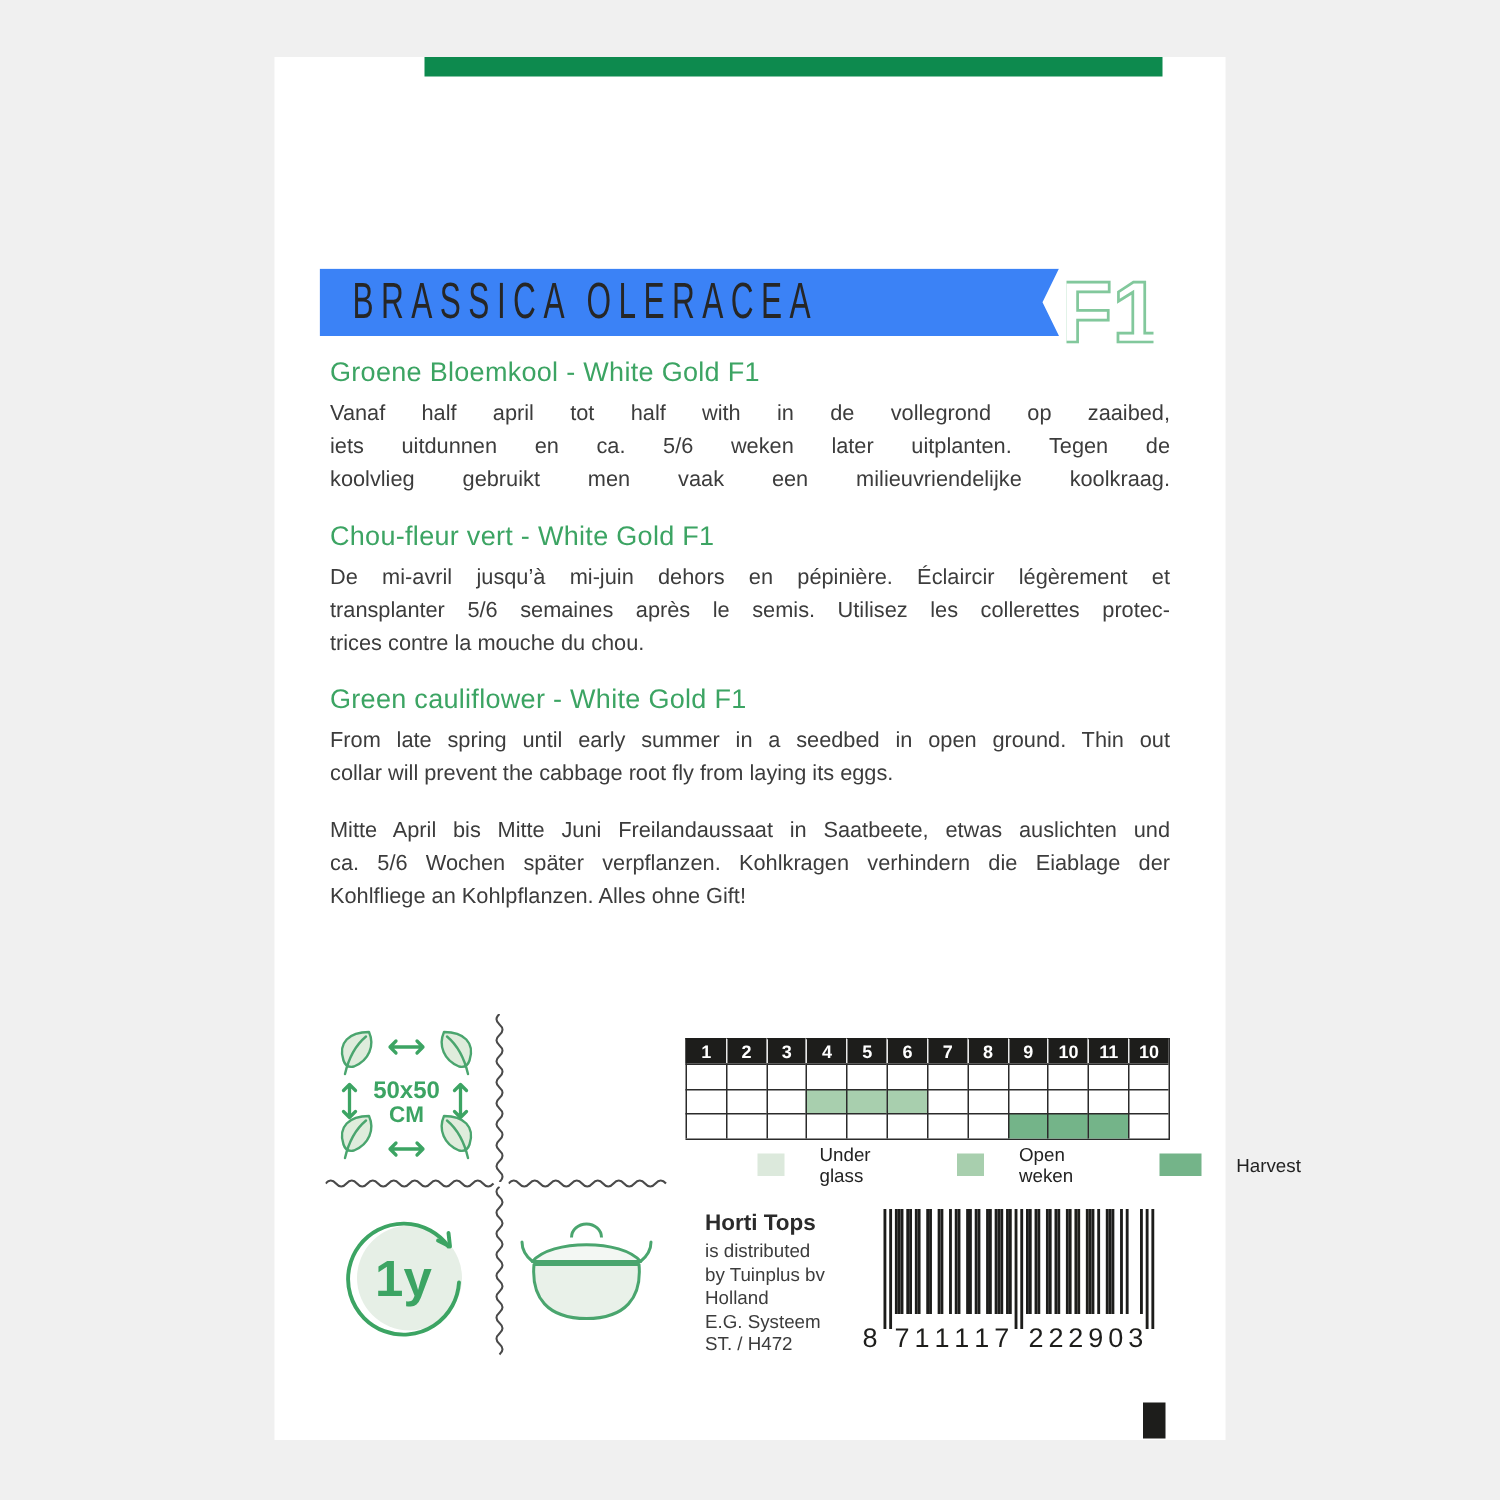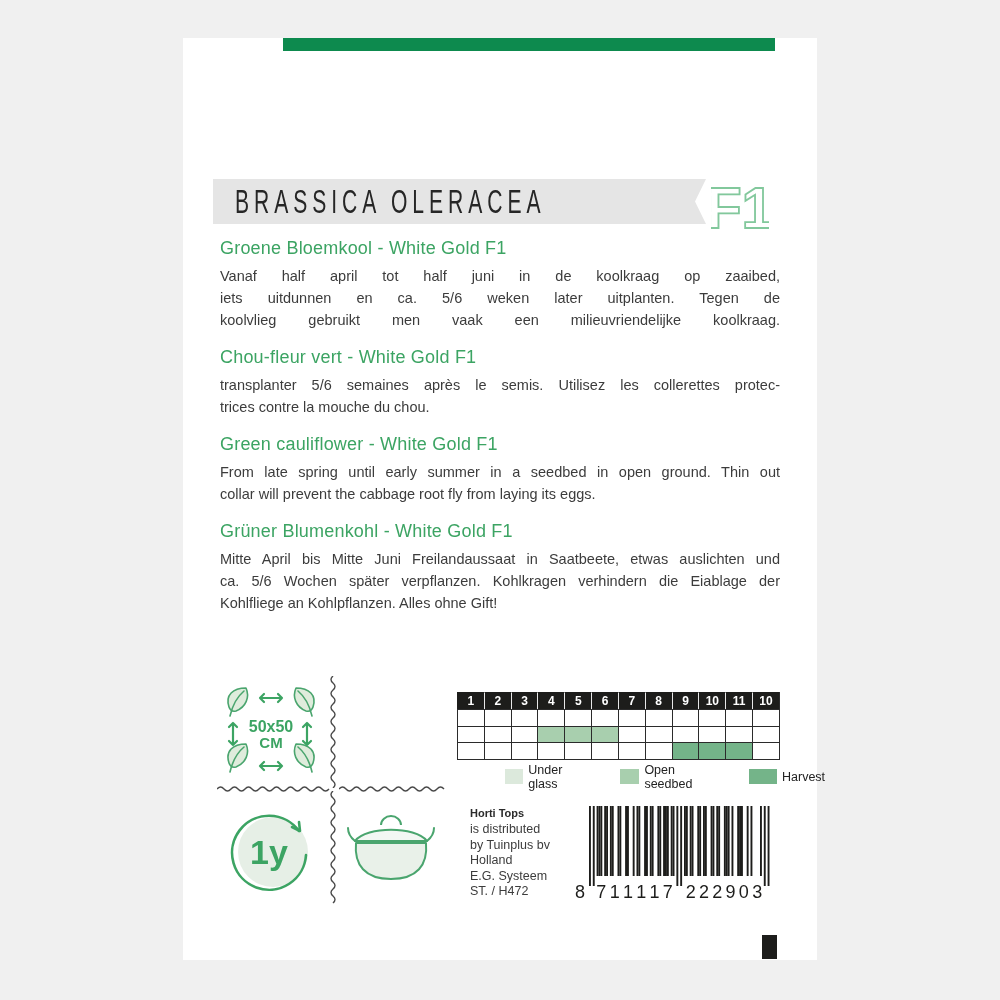--- a/index.html
+++ b/index.html
@@ -5,21 +5,21 @@
   html,body{margin:0;padding:0;}
   body{width:1000px;height:1000px;background:#f0f0f0;position:relative;overflow:hidden;
        font-family:"Liberation Sans",sans-serif;}
   .card{position:absolute;left:183px;top:38px;width:634px;height:922px;background:#ffffff;}
   .abs{position:absolute;}
 
   
   .top-bar{left:100px;top:0;width:492px;height:13px;background:#0d8a4e;}
 
   
-  .banner{left:30px;top:141px;width:493px;height:45px;background:#e5e5e5;
+  .banner{left:30px;top:141px;width:493px;height:45px;background:#3b82f6;
           clip-path:polygon(0 0,100% 0,calc(100% - 11px) 50%,100% 100%,0 100%);}
   .banner-text{display:inline-block;margin-left:22px;line-height:45px;font-size:34px;
                letter-spacing:8px;color:#262626;transform:scaleX(0.62);transform-origin:left center;
                white-space:nowrap;}
   .f1-badge{left:528px;top:135px;}
 
   
   .sections{left:37px;top:200px;width:560px;}
   .section{margin-bottom:16px;}
   .section h2{margin:0 0 6px 0;font-size:18px;font-weight:normal;color:#3ca463;letter-spacing:.2px;}
@@ -32,27 +32,27 @@
 
   
   .calendar{left:274px;top:654px;width:323px;}
   .cal-table{border-right:1.5px solid #2b2b2b;border-bottom:1.5px solid #2b2b2b;}
   .cal-row{display:flex;}
   .cal-cell{flex:1;height:15.5px;border-left:1.5px solid #2b2b2b;border-top:1.5px solid #2b2b2b;}
   .cal-head .cal-cell{background:#1d1d1b;color:#ffffff;font-size:12px;font-weight:bold;
       text-align:center;line-height:16px;height:16px;border-left:1.5px solid #e8e8e8;border-top:1.5px solid #1d1d1b;}
   .cal-head .cal-cell:first-child{border-left:1.5px solid #1d1d1b;}
   .cal-legend{display:flex;justify-content:space-between;margin-top:3px;align-items:center;}
-  .legend-item{display:flex;align-items:center;gap:5px;margin-left:48px;}
+  .legend-item{display:flex;align-items:center;gap:23px;margin-left:48px;}
   .legend-swatch{width:28px;height:15px;display:inline-block;}
   .legend-label{font-size:12.5px;color:#222222;}
 
   
   .distributor{left:287px;top:769px;width:100px;color:#3c3c3c;}
-  .distributor .dist-name{font-size:11px;font-weight:bold;margin-bottom:3px;color:#2b2b2b;}
+  .distributor .dist-name{font-size:15px;font-weight:bold;margin-bottom:3px;color:#2b2b2b;}
   .distributor .dist-line{font-size:12.5px;line-height:15.5px;}
 
   .black-mark{left:579px;top:897px;width:15px;height:24px;background:#1d1d1b;}
 
   svg text{font-family:"Liberation Sans",sans-serif;}
 </style>
 </head>
 <body>
 
 <svg width="0" height="0" style="position:absolute" aria-hidden="true">
@@ -75,36 +75,36 @@
     <span class="banner-text">BRASSICA OLERACEA</span>
   </div>
 
   <svg class="abs f1-badge" width="58" height="68" viewBox="0 0 58 68">
     <text x="29" y="55" text-anchor="middle" font-size="58" font-weight="bold" fill="none" stroke="#82c89c" stroke-width="1.8">F1</text>
   </svg>
 
   <div class="abs sections">
     <div class="section">
       <h2>Groene Bloemkool - White Gold F1</h2>
-      <div class="bodyline stretch">Vanaf half april tot half juni in de koolkraag op zaaibed,</div>
+      <div class="bodyline stretch">Vanaf half april tot half with in de vollegrond op zaaibed,</div>
       <div class="bodyline stretch">iets uitdunnen en ca. 5/6 weken later uitplanten. Tegen de</div>
       <div class="bodyline stretch">koolvlieg gebruikt men vaak een milieuvriendelijke koolkraag.</div>
     </div>
     <div class="section">
       <h2>Chou-fleur vert - White Gold F1</h2>
+      <div class="bodyline stretch">De mi-avril jusqu’à mi-juin dehors en pépinière. Éclaircir légèrement et</div>
       <div class="bodyline stretch">transplanter 5/6 semaines après le semis. Utilisez les collerettes protec-</div>
       <div class="bodyline last">trices contre la mouche du chou.</div>
     </div>
     <div class="section">
       <h2>Green cauliflower - White Gold F1</h2>
       <div class="bodyline stretch">From late spring until early summer in a seedbed in open ground. Thin out</div>
       <div class="bodyline last">collar will prevent the cabbage root fly from laying its eggs.</div>
     </div>
     <div class="section">
-      <h2>Grüner Blumenkohl - White Gold F1</h2>
       <div class="bodyline stretch">Mitte April bis Mitte Juni Freilandaussaat in Saatbeete, etwas auslichten und</div>
       <div class="bodyline stretch">ca. 5/6 Wochen später verpflanzen. Kohlkragen verhindern die Eiablage der</div>
       <div class="bodyline last">Kohlfliege an Kohlpflanzen. Alles ohne Gift!</div>
     </div>
   </div>
 
   <svg class="abs" style="left:40px;top:648px" width="96" height="100" viewBox="0 0 96 100">
     <use href="#leaf" x="2" y="0"></use>
     <use href="#leaf" transform="translate(94,0) scale(-1,1)"></use>
     <use href="#leaf" x="2" y="56"></use>
@@ -204,21 +204,21 @@
           <div class="cal-cell"></div>
         </div>
       </div>
     <div class="cal-legend">
       <div class="legend-item">
         <span class="legend-swatch" style="background: rgb(220, 233, 220);"></span>
         <span class="legend-label">Under glass</span>
       </div>
       <div class="legend-item">
         <span class="legend-swatch" style="background: rgb(168, 207, 174);"></span>
-        <span class="legend-label">Open seedbed</span>
+        <span class="legend-label">Open weken</span>
       </div>
       <div class="legend-item">
         <span class="legend-swatch" style="background: rgb(116, 180, 137);"></span>
         <span class="legend-label">Harvest</span>
       </div>
     </div>
   </div>
 
   <div class="abs distributor">
     <div class="dist-name">Horti Tops</div>

